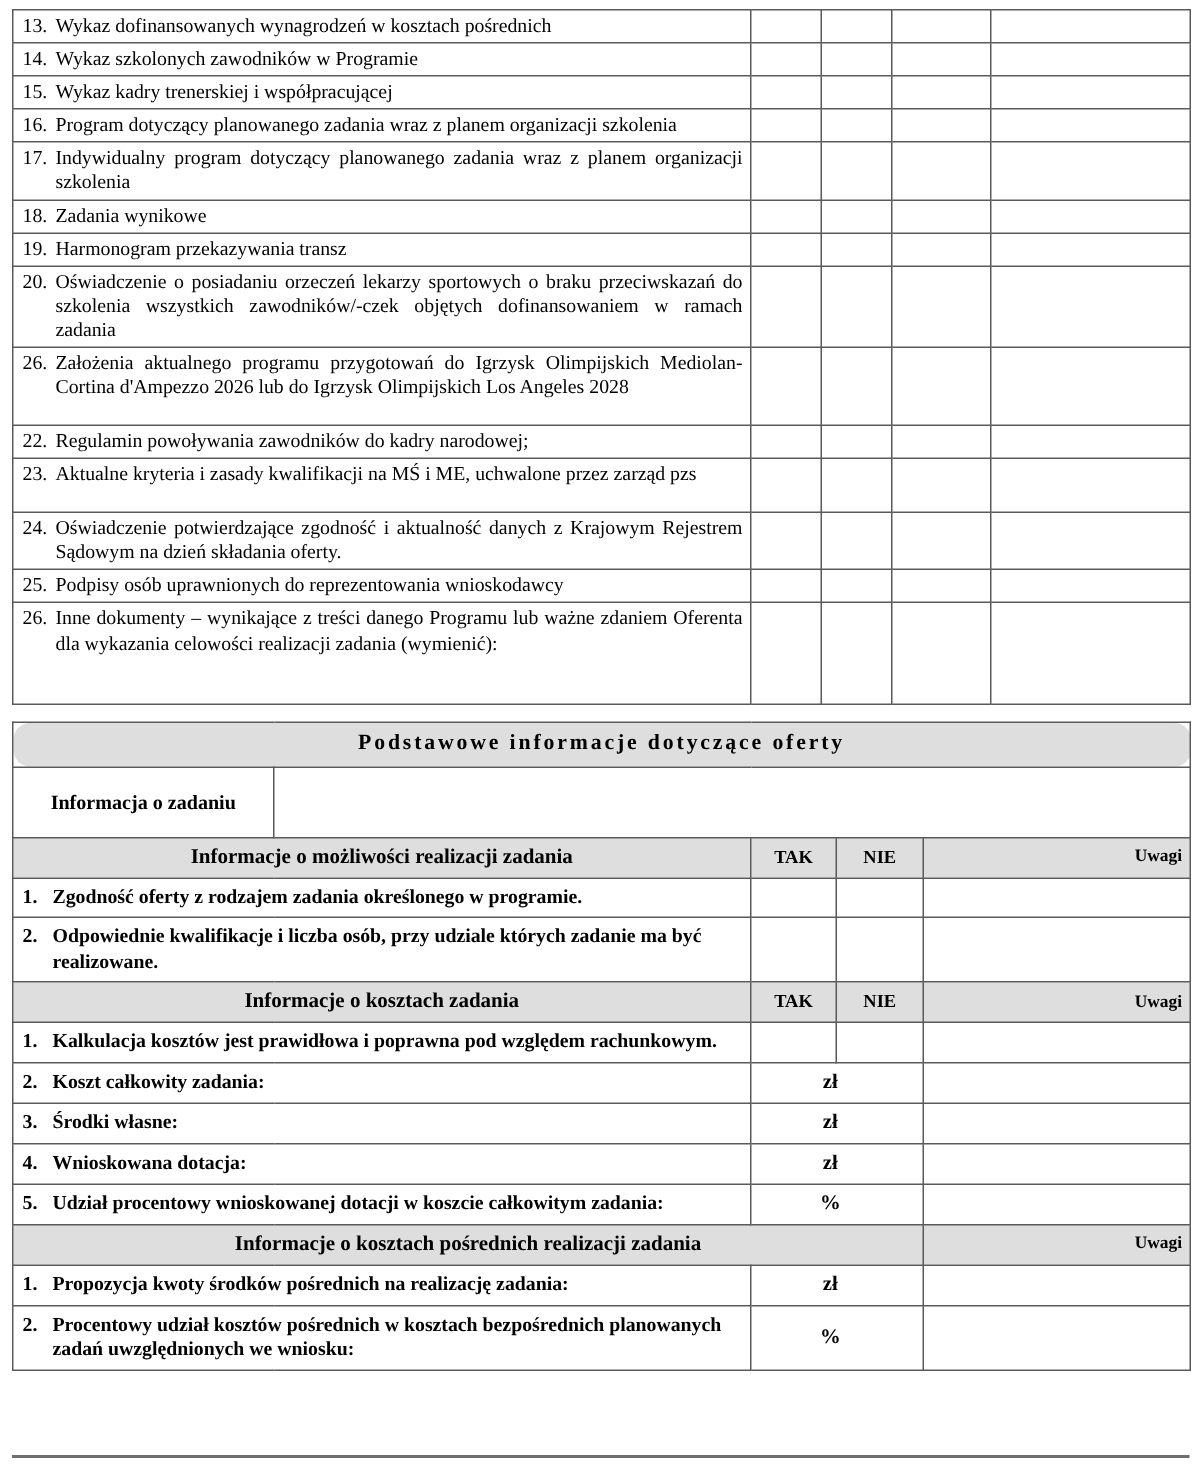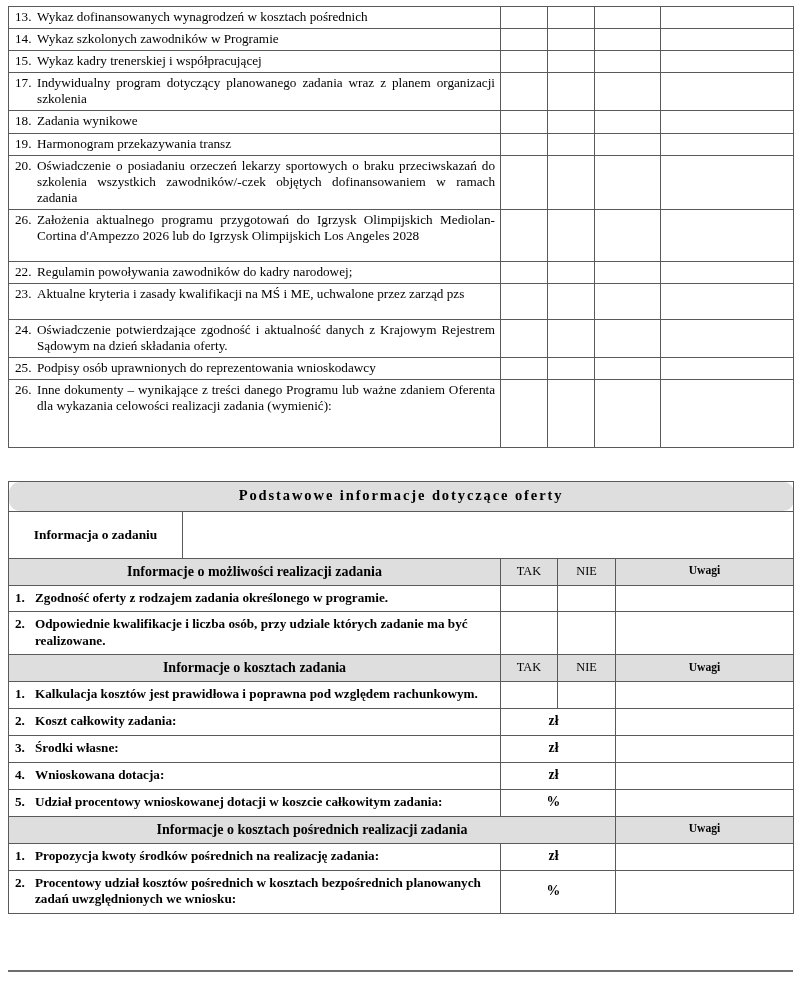--- a/index.html
+++ b/index.html
@@ -83,26 +83,26 @@
     border-radius: 11px;
   }
   #info-table td.sectiontitle {
     text-align: center;
     font-weight: bold;
     font-size: 14px;
     padding: 4px 4px 5px 4px;
   }
   #info-table td.colhead {
     text-align: center;
-    font-weight: normal;
+    font-weight: bold;
     font-size: 12.3px;
     padding: 4px 2px 5px 2px;
   }
   #info-table td.uwagi-head {
-    text-align: center;
+    text-align: right;
     font-weight: bold;
     font-size: 11.6px;
   }
   #info-table td.taskname {
     text-align: center;
     font-weight: bold;
     font-size: 13.4px;
     padding: 6px 4px;
   }
   #info-table td.rowlabel {
@@ -177,20 +177,29 @@
       </tr>
       <tr style="height:22px">
         <td class="item">
             <span class="body"><span class="num">15.</span><span>Wykaz kadry trenerskiej i współpracującej</span></span>
           </td>
         <td class="blank"></td>
         <td class="blank"></td>
         <td class="blank"></td>
         <td class="blank"></td>
       </tr>
+      <tr style="height:22px">
+        <td class="item">
+            <span class="body"><span class="num">16.</span><span>Program dotyczący planowanego zadania wraz z planem organizacji szkolenia</span></span>
+          </td>
+        <td class="blank"></td>
+        <td class="blank"></td>
+        <td class="blank"></td>
+        <td class="blank"></td>
+      </tr>
       <tr style="height:36px">
         <td class="item">
             <span class="body"><span class="num">17.</span><span>Indywidualny program dotyczący planowanego zadania wraz z planem organizacji szkolenia</span></span>
           </td>
         <td class="blank"></td>
         <td class="blank"></td>
         <td class="blank"></td>
         <td class="blank"></td>
       </tr>
       <tr style="height:22px">

